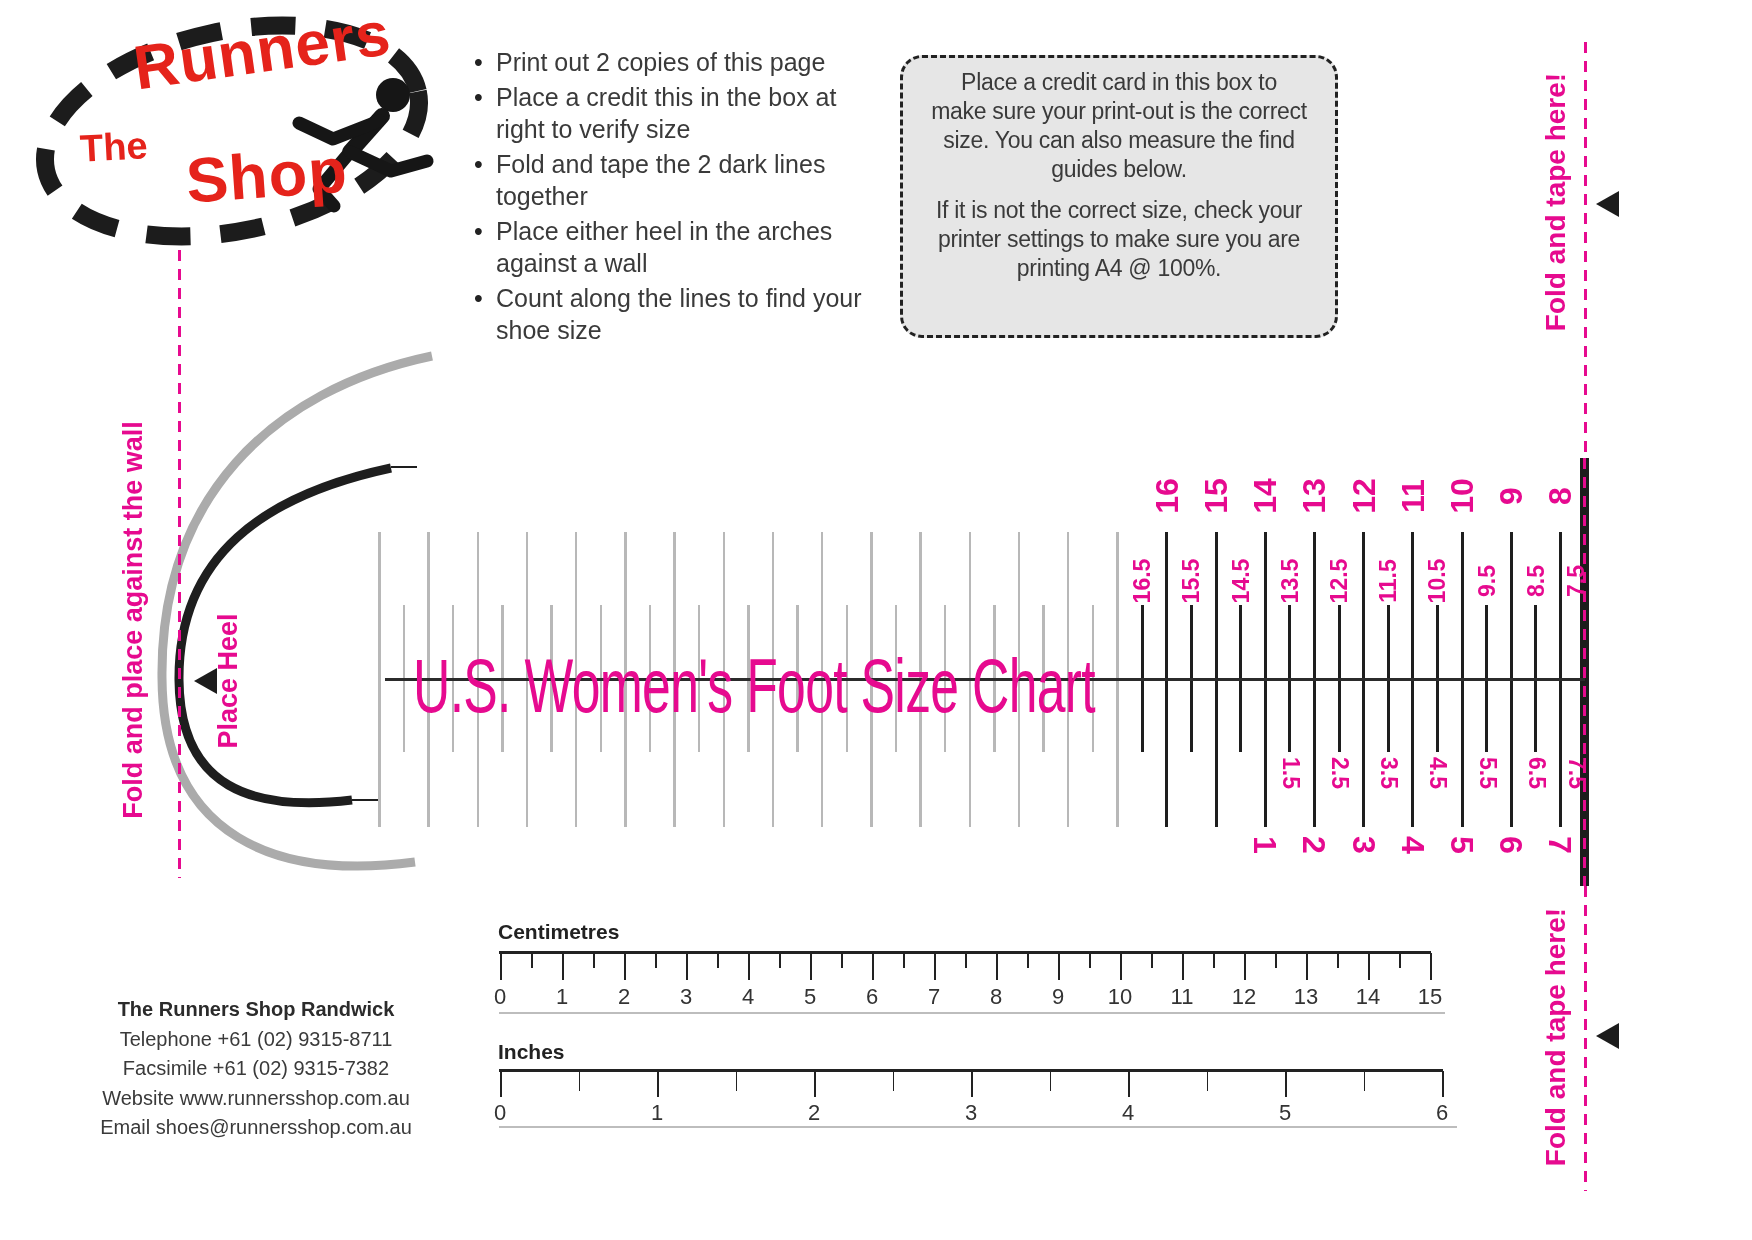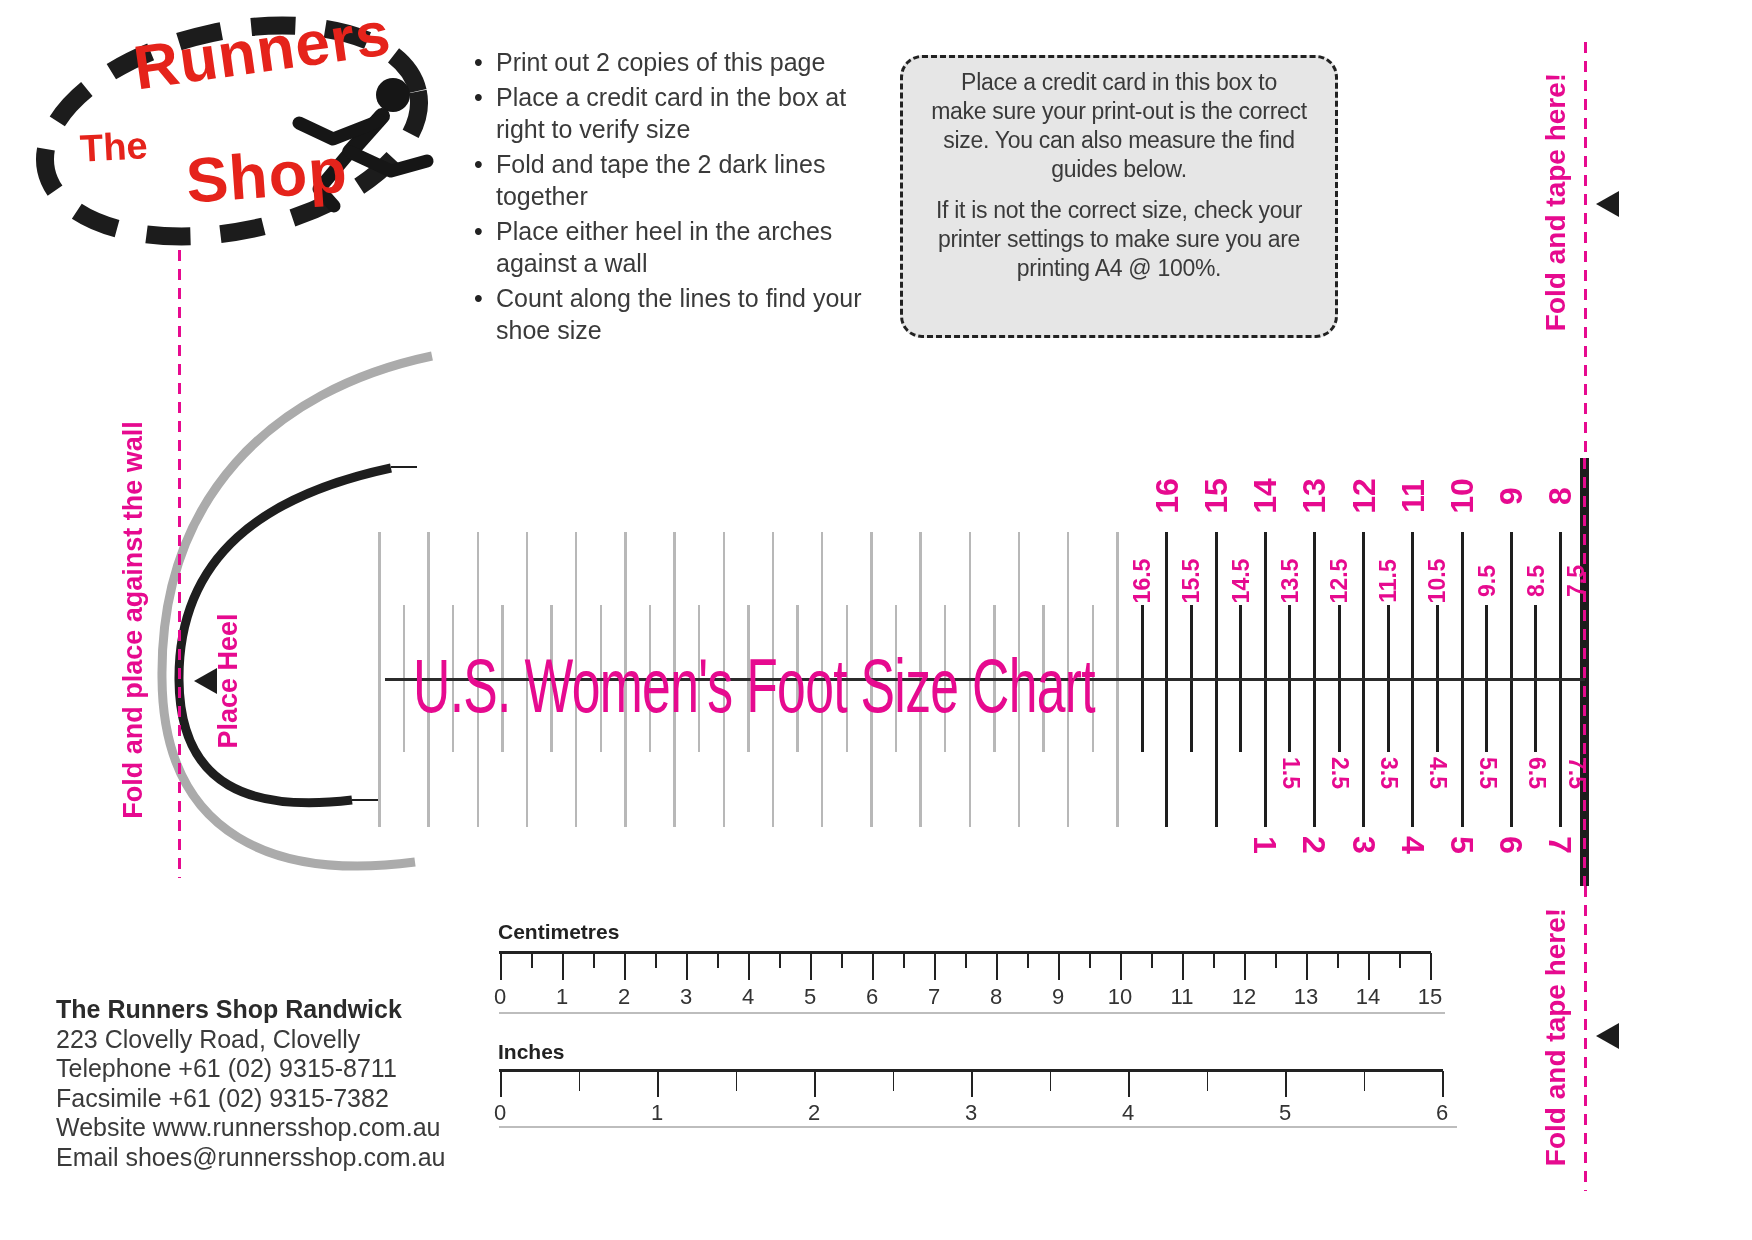--- a/index.html
+++ b/index.html
@@ -42,21 +42,21 @@
   .chart-title{position:absolute;left:413px;top:642px;font-size:76px;color:#e60a8f;
                white-space:nowrap;transform:scaleX(0.68);transform-origin:left top;letter-spacing:-1px;}
   .axis{position:absolute;left:385px;top:678px;width:1200px;height:2.5px;background:#2b2b2b;}
   .lab-tw{font-size:32px;}  .lab-th{font-size:23px;}
   .lab-bw{font-size:32px;}  .lab-bh{font-size:23px;}
   
   .ruler-label{position:absolute;font-weight:bold;font-size:21px;color:#222;}
   .ruler-num{position:absolute;width:40px;margin-left:-20px;text-align:center;font-size:22px;color:#333;}
   .gray-underline{position:absolute;height:1.5px;background:#bdbdbd;}
   
-  .address{left:56px;top:995px;width:400px;font-size:25px;line-height:29.5px;color:#3a3a3a;}
+  .address{left:56px;top:995px;width:400px;text-align:center;font-size:20px;line-height:29.5px;color:#3a3a3a;}
   .address div:first-child{font-weight:bold;color:#2b2b2b;}
 </style>
 </head>
 <body>
 
 <div class="page">
 
   <svg class="abs" style="left:0;top:0;" width="1752" height="1240" viewBox="0 0 1752 1240">
 
     <g>
@@ -81,21 +81,21 @@
     </g>
   </svg>
 
   <div class="logo-word logo-runners">Runners</div>
   <div class="logo-word logo-the">The</div>
   <div class="logo-word logo-shop">Shop</div>
 
   <div class="abs instructions">
     <ul>
       <li>Print out 2 copies of this page</li>
-      <li>Place a credit card in the box at
+      <li>Place a credit this in the box at
 right to verify size</li>
       <li>Fold and tape the 2 dark lines
 together</li>
       <li>Place either heel in the arches
 against a wall</li>
       <li>Count along the lines to find your
 shoe size</li>
     </ul>
   </div>
 
@@ -281,20 +281,19 @@
       <div class="ruler-num" style="position: absolute; left: 1128px; top: 1100px;">4</div>
       <div class="ruler-num" style="position: absolute; left: 1285px; top: 1100px;">5</div>
       <div class="ruler-num" style="position: absolute; left: 1442px; top: 1100px;">6</div>
       <div class="gray-underline" style="position: absolute; left: 499px; top: 1126px; width: 958px;"></div>
     </div>
   <div class="ruler-label" style="left:498px;top:920px;">Centimetres</div>
   <div class="ruler-label" style="left:498px;top:1040px;">Inches</div>
 
   <div class="abs address" id="address">
       <div>The Runners Shop Randwick</div>
-      <div>223 Clovelly Road, Clovelly</div>
       <div>Telephone +61 (02) 9315-8711</div>
       <div>Facsimile +61 (02) 9315-7382</div>
       <div>Website www.runnersshop.com.au</div>
       <div>Email shoes@runnersshop.com.au</div>
     </div>
 
 </div>
 
 </body></html>

